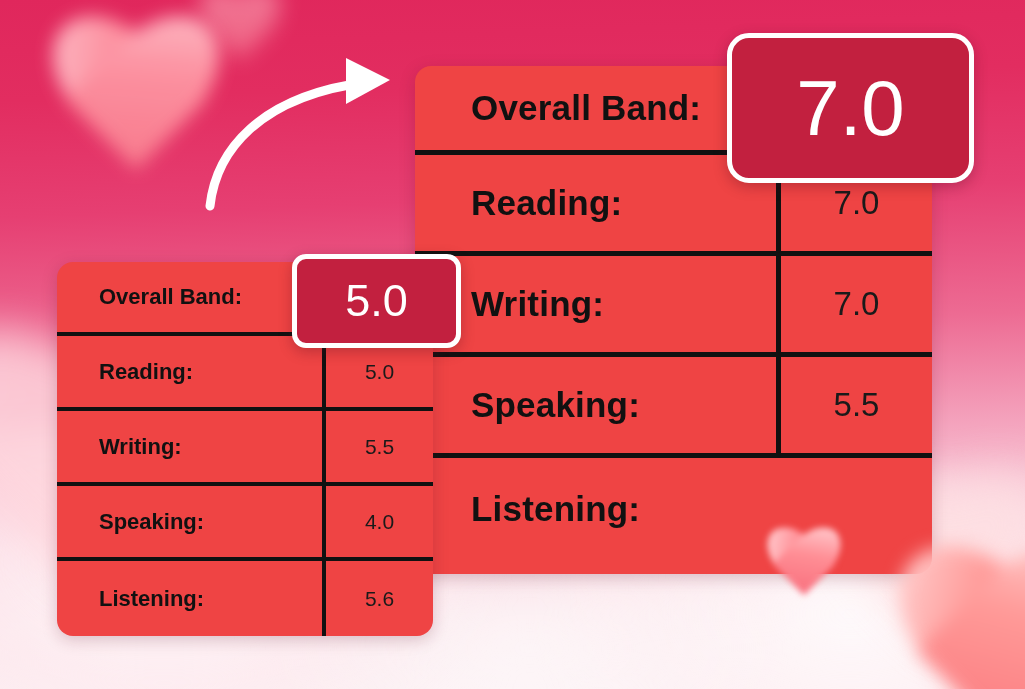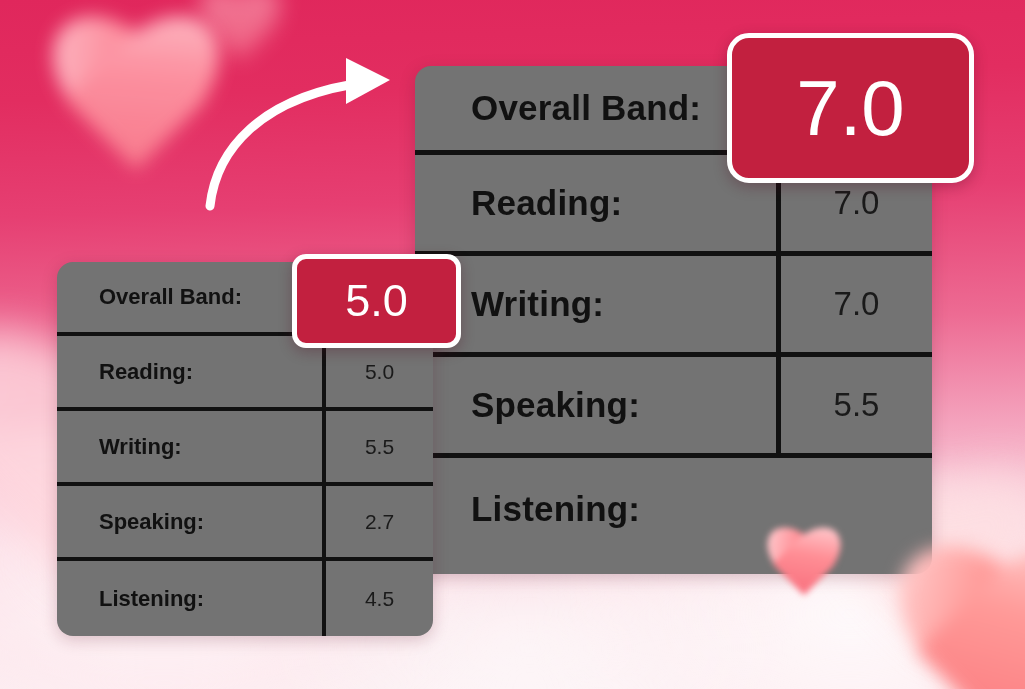--- a/index.html
+++ b/index.html
@@ -80,21 +80,21 @@
   #heart-f{left:830px;top:470px;width:230px;height:225px;filter:blur(22px);opacity:.55;}
   #heart-f .hx:before,#heart-f .hx:after{
     background:linear-gradient(150deg,#ffe9ea 0%,#ffc9ca 100%);
   }
 
   
   #curved-arrow{position:absolute;left:196px;top:56px;width:210px;height:160px;}
 
   
   .card{
-    position:absolute;background:#737373;border-radius:16px;
+    position:absolute;background:#ef4444;border-radius:16px;
     box-shadow:0 4px 16px rgba(90,20,40,.22);
     overflow:hidden;
   }
   .card .row{display:flex;align-items:center;box-sizing:border-box;}
   .card .lbl{font-weight:bold;color:#111;box-sizing:border-box;}
   .card .val{color:#1a1a1a;text-align:center;box-sizing:border-box;}
 
   
   #table-big{left:415px;top:66px;width:517px;height:508px;}
   #table-big .row{height:101px;border-bottom:5px solid #111;}
@@ -183,25 +183,25 @@
     <div class="row">
       <div class="lbl">Reading:</div>
       <div class="val">5.0</div>
     </div>
     <div class="row">
       <div class="lbl">Writing:</div>
       <div class="val">5.5</div>
     </div>
     <div class="row">
       <div class="lbl">Speaking:</div>
-      <div class="val">2.7</div>
+      <div class="val">4.0</div>
     </div>
     <div class="row">
       <div class="lbl">Listening:</div>
-      <div class="val">4.5</div>
+      <div class="val">5.6</div>
     </div>
   </div>
 
   <div class="badge" id="badge-small">5.0</div>
   <div class="badge" id="badge-big">7.0</div>
 
   <div class="heart" id="heart-d">
       <div class="hx"></div>
     </div>
   <div class="heart" id="heart-e">

